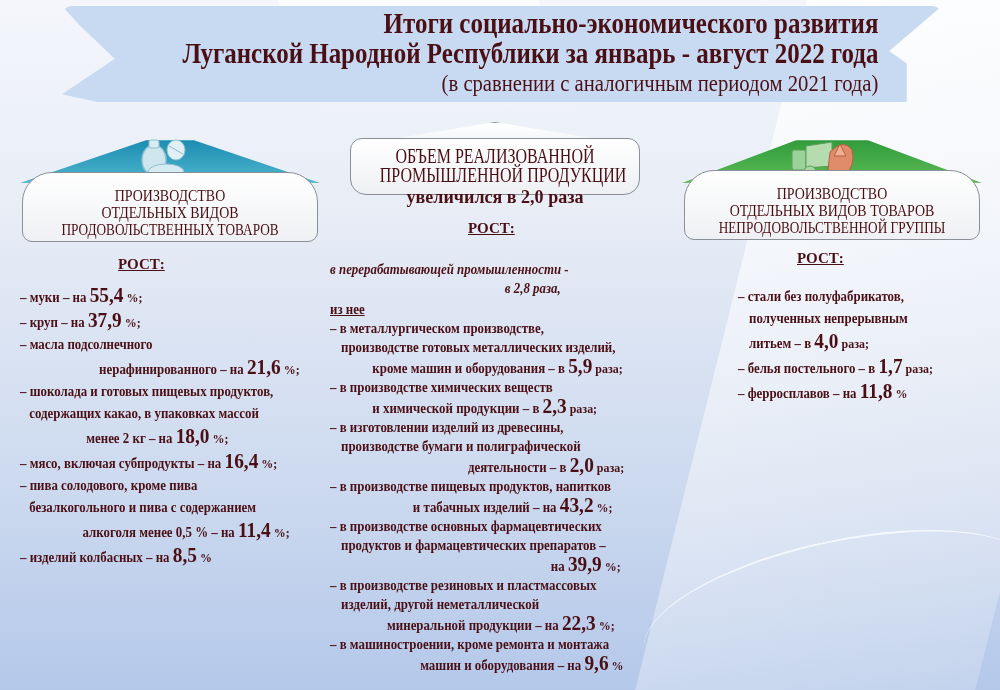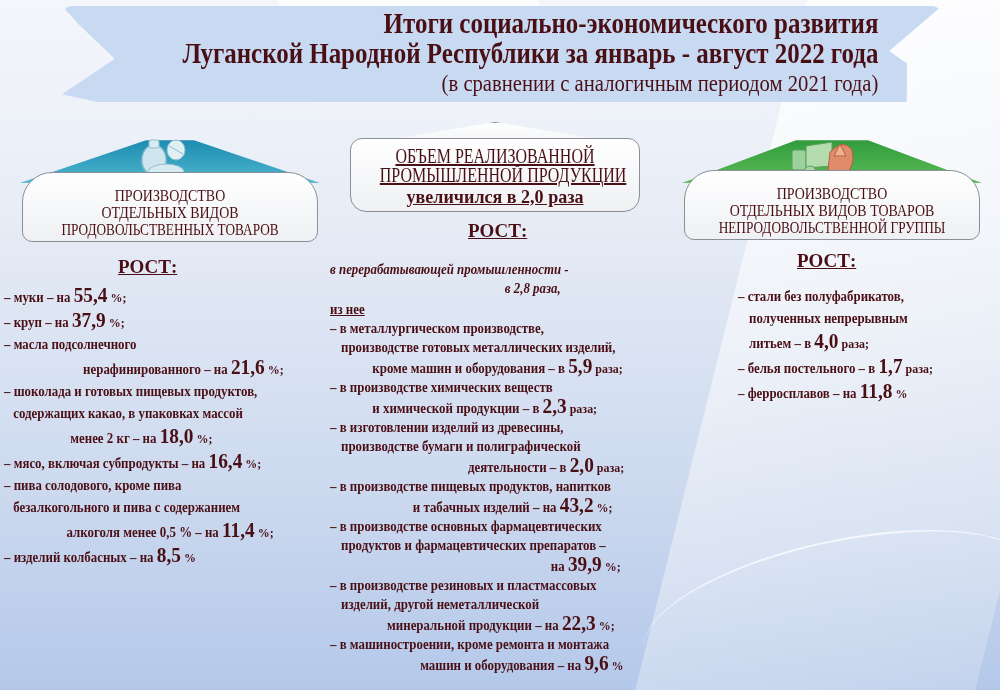--- a/index.html
+++ b/index.html
@@ -58,21 +58,21 @@
     position: absolute;
   }
   .card-text {
     font-family: "Liberation Serif", serif;
     font-size: 17px; line-height: 17px;
     transform: scaleX(0.82);
     white-space: nowrap;
   }
   .card-left { left: 22px; top: 172px; width: 296px; height: 70px; border-radius: 30px 30px 10px 10px; }
   .card-right { left: 684px; top: 170px; width: 296px; height: 70px; border-radius: 30px 30px 10px 10px; }
-  .card-mid { left: 350px; top: 138px; width: 290px; height: 74px; border-radius: 12px 12px 16px 16px; text-decoration: underline; }
+  .card-mid { left: 350px; top: 138px; width: 290px; height: 57px; border-radius: 12px 12px 16px 16px; }
 
   .cap-left {
     left: 20px; top: 138px; width: 300px; height: 45px;
     background: linear-gradient(180deg, #1a8ab0, #4fb7cf);
     clip-path: polygon(0 100%, 42% 5%, 58% 5%, 100% 100%, 70% 95%, 60% 80%, 40% 80%, 30% 95%);
   }
   .cap-right {
     left: 682px; top: 138px; width: 300px; height: 45px;
     background: linear-gradient(180deg, #2f9a3c, #5cbc55);
     clip-path: polygon(0 100%, 38% 5%, 62% 5%, 100% 100%, 70% 95%, 60% 80%, 40% 80%, 30% 95%);
@@ -84,34 +84,34 @@
     background: linear-gradient(180deg, #ffffff, #f1f3f6);
   }
   .icon-food {
     position: absolute; left: 136px; top: 136px; width: 56px; height: 46px;
   }
   .icon-industry {
     position: absolute; left: 788px; top: 136px; width: 70px; height: 46px;
   }
 
   .rost {
-    position: absolute; font-weight: bold; font-size: 19px;
+    position: absolute; font-weight: bold; font-size: 15px;
     text-decoration: underline; color: #4a0f15;
     font-family: "Liberation Serif", serif;
     text-align: center;
   }
 
   .list { position: absolute; font-family: "Liberation Serif", serif; font-weight: bold; color: #4a0f15; }
   .list .ln { font-size: 14px; line-height: 22px; white-space: nowrap; transform-origin: left center; transform: scaleX(0.92); }
   .list .big { font-size: 21px; }
   .list .sm { font-size: 13px; }
   .list .it { font-style: italic; }
   .u { text-decoration: underline; }
 
-  .col1 { left: 4px; top: 284px; width: 300px; }
+  .col1 { left: 20px; top: 284px; width: 300px; }
   .col2 { left: 330px; top: 260px; width: 350px; }
   .col2 .ln { line-height: 19px; font-size: 14px; }
   .col3 { left: 738px; top: 286px; width: 260px; }
   .col3 .ln { line-height: 22px; }
 </style>
 </head>
 <body>
 
 <div class="bg-shape1"></div>
 <div class="bg-shape2"></div>

